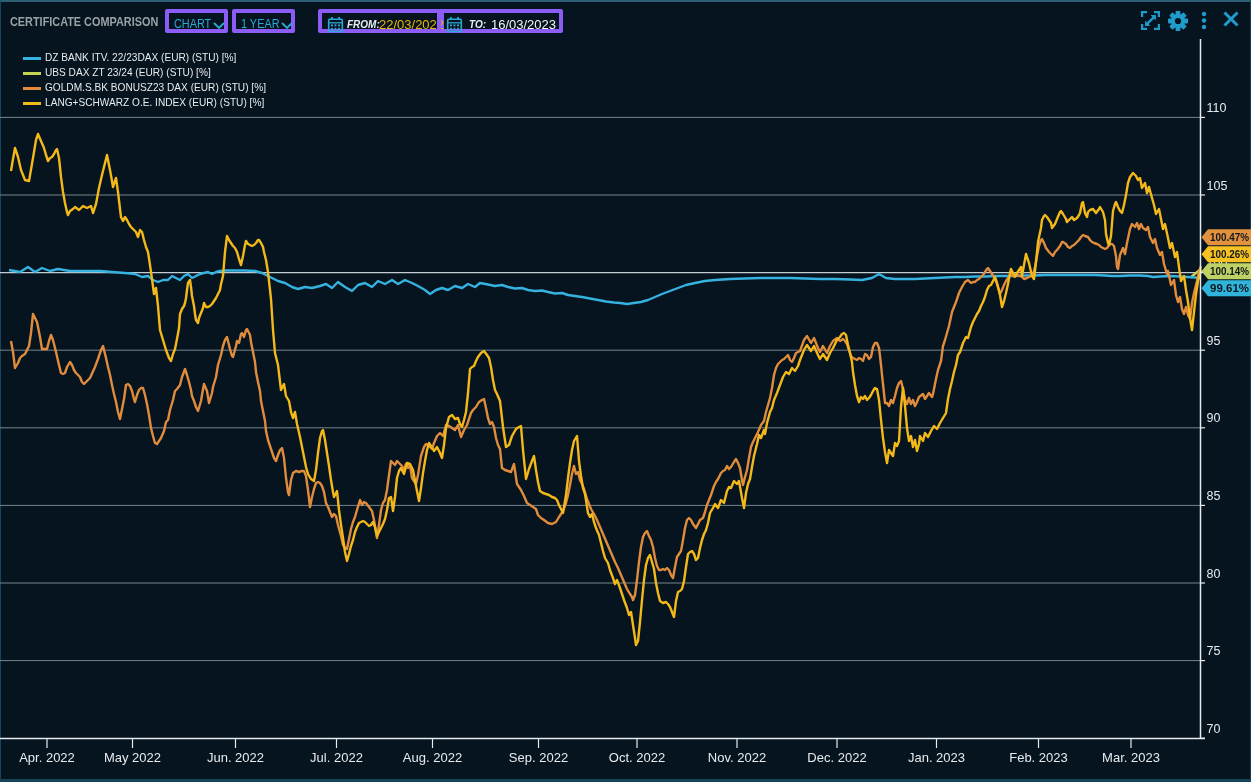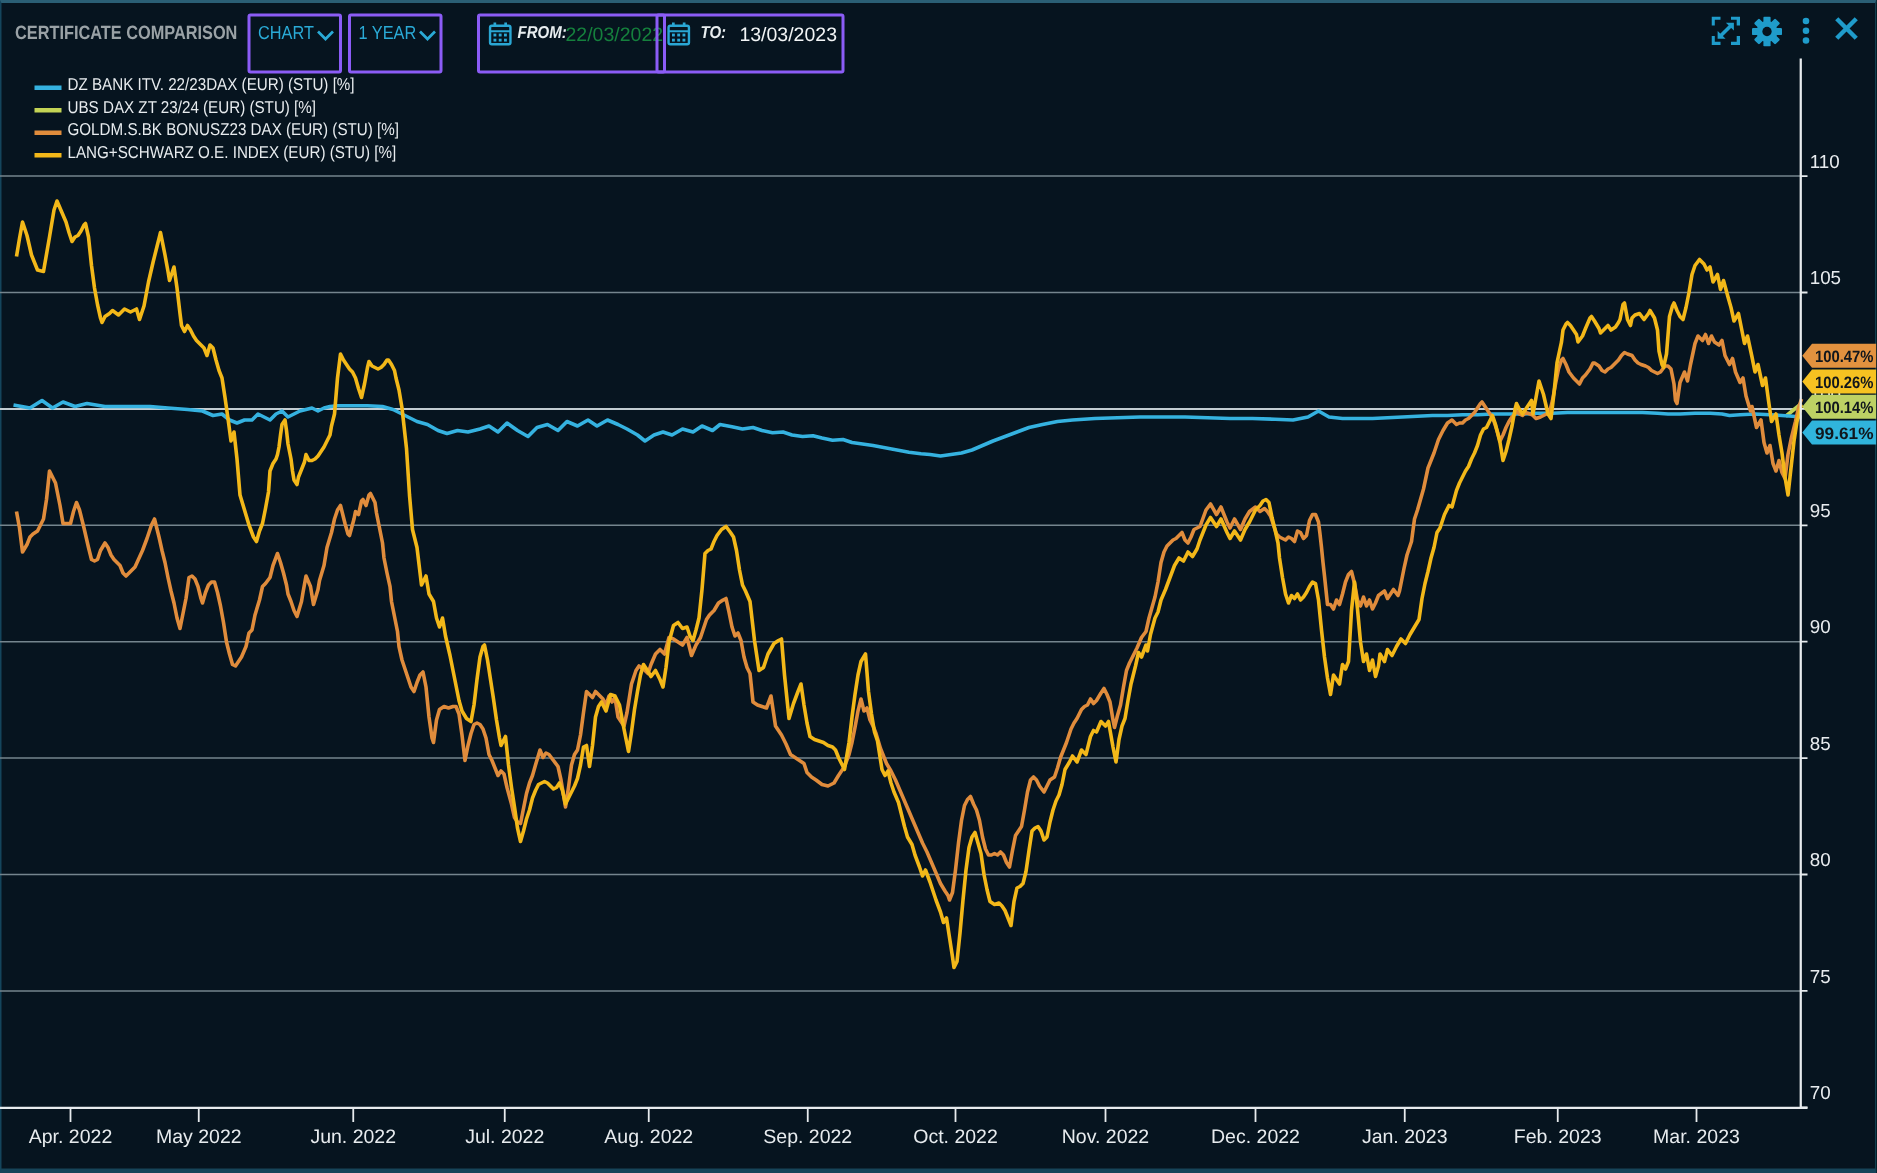--- a/index.html
+++ b/index.html
@@ -1,16 +1,16 @@
 <!DOCTYPE html>
 <html><head><meta charset="utf-8"><style>
 *{margin:0;padding:0;box-sizing:border-box}
 body{width:1251px;height:782px;background:#06141f;font-family:"Liberation Sans",sans-serif;overflow:hidden;position:relative}
 .frame{position:absolute;left:0;top:0;width:1251px;height:782px;border-top:2px solid #2a5f75;border-left:1px solid #14455c;border-right:1px solid #10404f;border-bottom:3px solid #164459}
-.btn{position:absolute;top:9px;height:40px;border:2px solid #8b5cf6;border-radius:2px}
+.btn{position:absolute;top:9px;height:24px;border:4px solid #8b5cf6;border-radius:2px}
 .bt{position:absolute;color:#2aaad6;font-size:12.5px;white-space:nowrap;transform:scaleX(0.87);transform-origin:0 50%;top:4px}
 .ibtn{position:absolute;top:11px}
 .chev{position:absolute;top:8px}
 </style></head>
 <body>
 <div class="frame"></div>
 <div style="position:absolute;left:10px;top:14px;font-size:12.8px;font-weight:bold;color:#9aa2a6;white-space:nowrap;transform:scaleX(0.85);transform-origin:0 50%">CERTIFICATE COMPARISON</div>
 <div class="btn" style="left:164.5px;width:63px">
   <span class="bt" style="left:5px">CHART</span>
   <svg class="chev" style="left:43px" width="14" height="9" viewBox="0 0 14 9">
@@ -33,40 +33,40 @@
       <g fill="#2aa7d4">
         <rect x="4" y="8.4" width="1.9" height="1.9"></rect>
         <rect x="7.5" y="8.4" width="1.9" height="1.9"></rect>
         <rect x="11" y="8.4" width="1.9" height="1.9"></rect>
         <rect x="4" y="11.8" width="1.9" height="1.9"></rect>
         <rect x="7.5" y="11.8" width="1.9" height="1.9"></rect>
         <rect x="11" y="11.8" width="1.9" height="1.9"></rect>
       </g>
     </svg>
   <span style="position:absolute;left:25px;top:4.5px;font-style:italic;font-weight:bold;color:#e8eef0;font-size:11.5px;transform:scaleX(0.87);transform-origin:0 50%">FROM:</span>
-  <span style="position:absolute;left:57px;top:3.5px;color:#15803d;font-size:13px">22/03/2022</span>
+  <span style="position:absolute;left:57px;top:3.5px;color:#eab308;font-size:13px">22/03/2022</span>
 </div>
 <div class="btn" style="left:437px;width:126px">
   <svg width="17" height="17" viewBox="0 0 17 17" style="position:absolute;left:5px;top:3px">
       <g stroke="#2aa7d4" fill="none">
         <rect x="1.7" y="3.2" width="13.6" height="12.3" rx="1.2" stroke-width="1.6"></rect>
         <line x1="1.7" y1="6.8" x2="15.3" y2="6.8" stroke-width="1.3"></line>
         <path d="M4.9 1 V3.4 M12.1 1 V3.4" stroke-width="1.8"></path>
       </g>
       <g fill="#2aa7d4">
         <rect x="4" y="8.4" width="1.9" height="1.9"></rect>
         <rect x="7.5" y="8.4" width="1.9" height="1.9"></rect>
         <rect x="11" y="8.4" width="1.9" height="1.9"></rect>
         <rect x="4" y="11.8" width="1.9" height="1.9"></rect>
         <rect x="7.5" y="11.8" width="1.9" height="1.9"></rect>
         <rect x="11" y="11.8" width="1.9" height="1.9"></rect>
       </g>
     </svg>
   <span style="position:absolute;left:28px;top:4.5px;font-style:italic;font-weight:bold;color:#e8eef0;font-size:11.5px;transform:scaleX(0.87);transform-origin:0 50%">TO:</span>
-  <span style="position:absolute;right:3px;top:3.5px;color:#f2f5f6;font-size:13px">13/03/2023</span>
+  <span style="position:absolute;right:3px;top:3.5px;color:#f2f5f6;font-size:13px">16/03/2023</span>
 </div>
 <svg class="ibtn" style="left:1141px" width="19" height="19" viewBox="0 0 19 19">
     <g stroke="#1f9ccb" stroke-width="2.2" fill="none">
       <path d="M1.1 6 V1.1 H6"></path>
       <path d="M13 1.1 H17.9 V6"></path>
       <path d="M17.9 13 V17.9 H13"></path>
       <path d="M6 17.9 H1.1 V13"></path>
       <path d="M5.6 13.4 L13.4 5.6" stroke-width="2.4"></path>
     </g>
     <polygon points="9.6,4.1 14.9,4.1 14.9,9.4" fill="#1f9ccb"></polygon>

